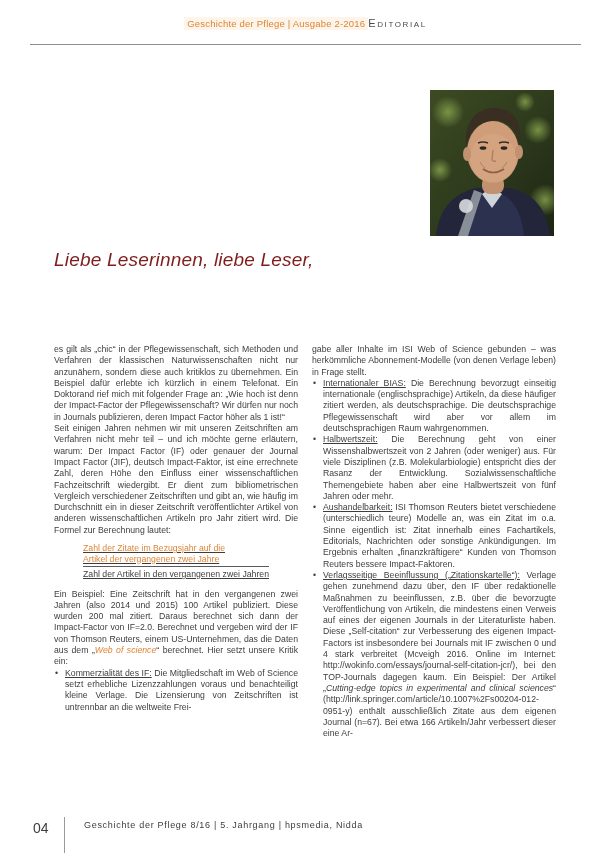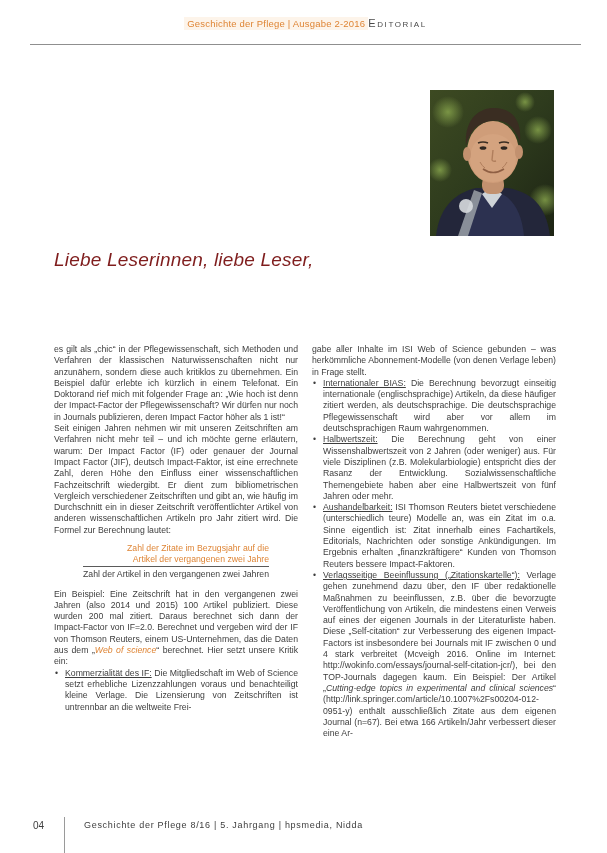--- a/index.html
+++ b/index.html
@@ -53,34 +53,34 @@
     text-align:justify; color:#3d3d3d;
     hyphens:auto; overflow-wrap:break-word;
   }
   .col p { margin:0; }
   .inline-link { color:#de8434; font-style:italic; cursor:pointer; }
   .italic-title { font-style:italic; }
 
   
   .formula {
     margin:7px auto 9px auto; width:fit-content; max-width:230px;
-    text-align:right; font-size:8.7px; line-height:10.5px;
+    text-align:left; font-size:8.7px; line-height:10.5px;text-decoration:underline;
   }
   .formula-num { color:#de8434; padding-bottom:2px; border-bottom:1px solid #5a5a5a; }
   .formula-num span { display:block; }
   .formula-den { padding-top:2px; color:#3d3d3d; }
 
   
   .bullet { position:relative; padding-left:11px; margin:0; }
   .bullet-marker { position:absolute; left:1px; top:0; }
   .bullet-lead { text-decoration:underline; }
 
   
   .footer-page-number {
-    position:absolute; left:33px; top:820px; font-size:10px; color:#3d3d3d;
+    position:absolute; left:33px; top:820px; font-size:14px; color:#3d3d3d;
   }
   .footer-vrule {
     position:absolute; left:64px; top:817px; height:36px;
     border-left:1px solid #9a9a9a;
   }
   .footer-imprint {
     position:absolute; left:84px; top:820px;
     font-size:9px; letter-spacing:0.7px; color:#3d3d3d;
   }
 </style>

